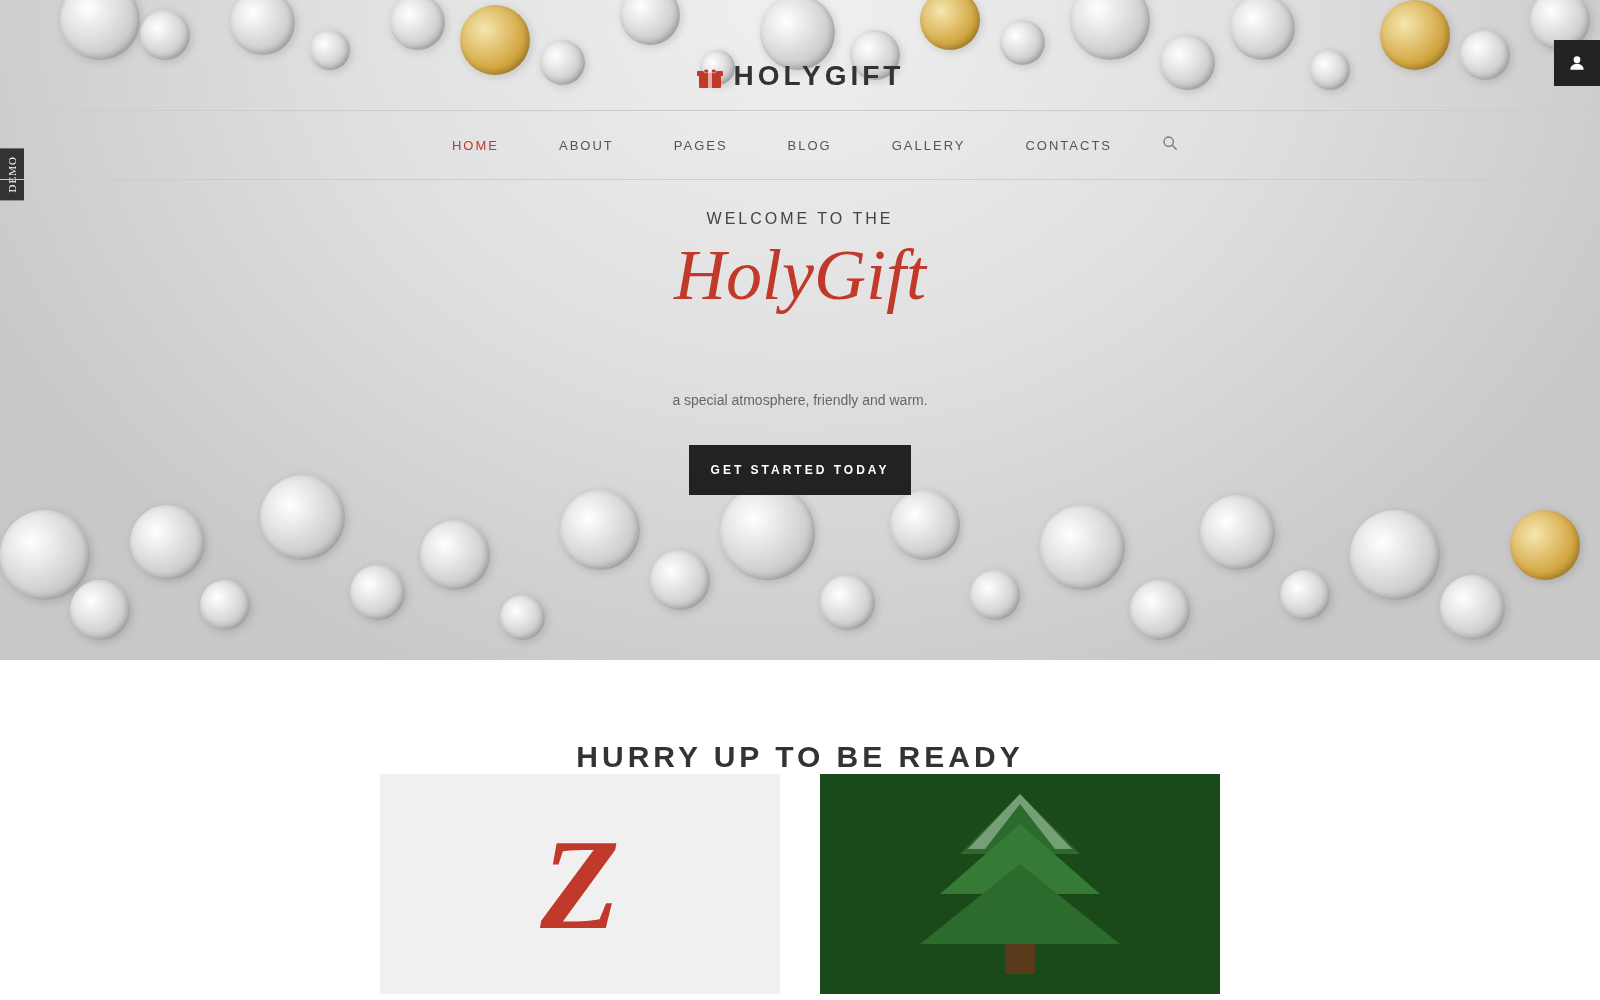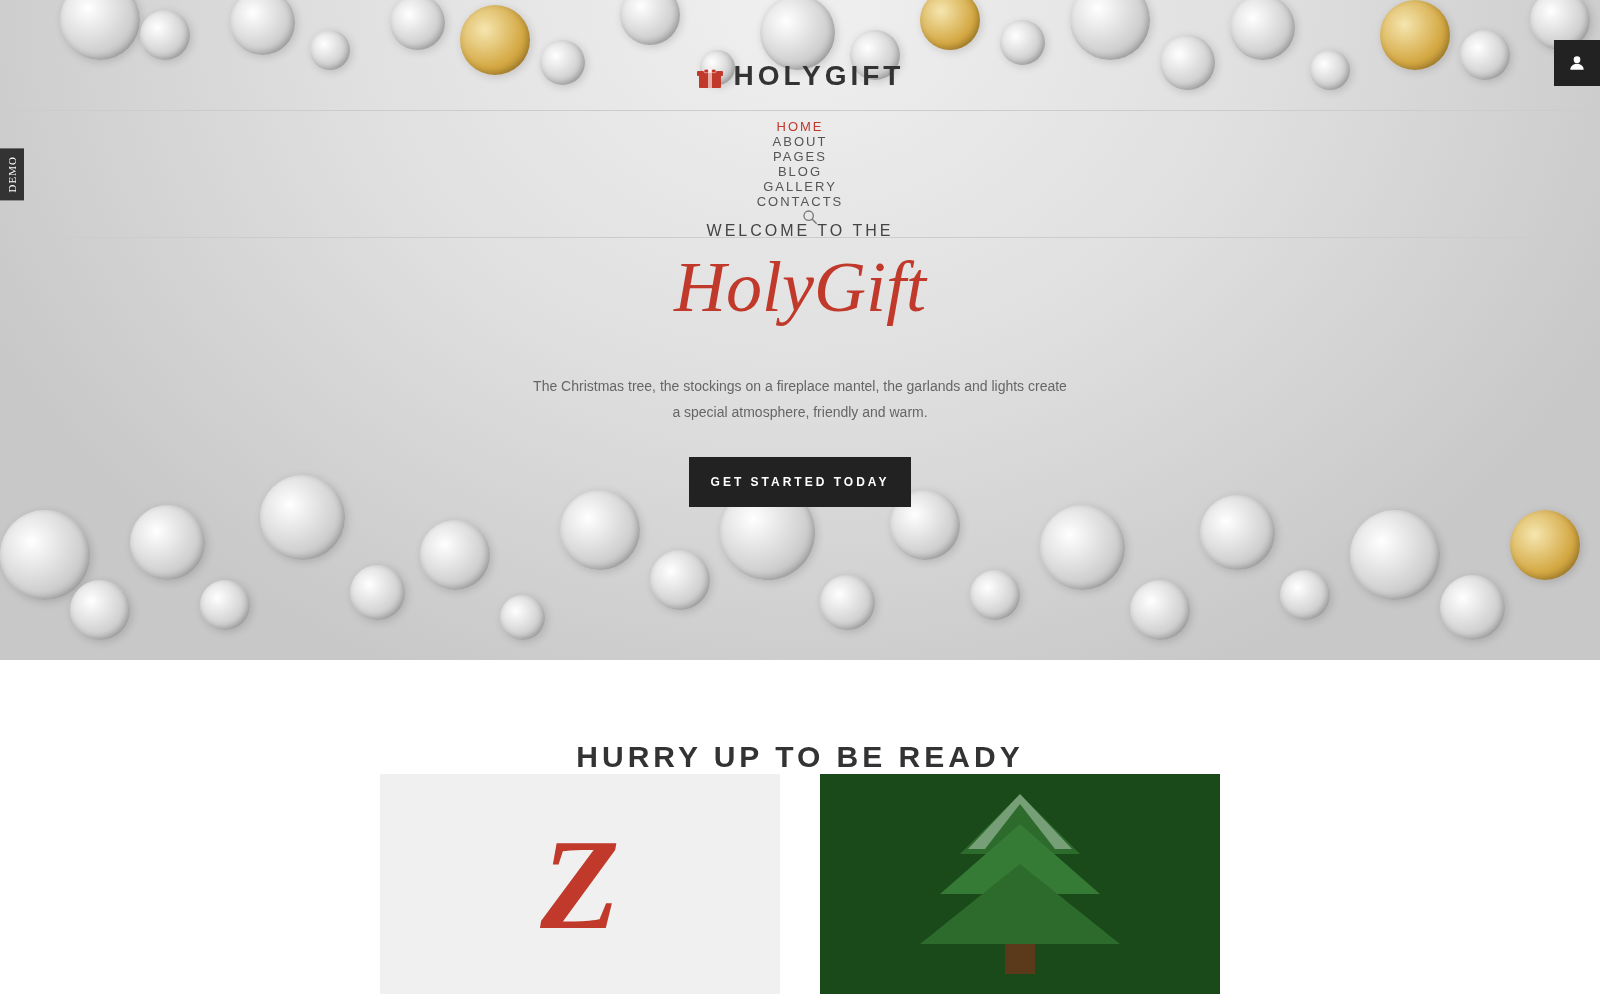--- a/index.html
+++ b/index.html
@@ -116,24 +116,23 @@
       letter-spacing: 4px;
       color: #333;
     }
 
     .nav {
       display: flex;
       align-items: center;
       gap: 0;
       border-top: 1px solid #ccc;
       border-bottom: 1px solid #ccc;
-      padding: 8px 40px;
+      padding: 24px 40px;
       width: 100%;
       justify-content: center;
-      flex-direction: column;
     }
 
     .nav-item {
       padding: 0 30px;
       font-family: 'Arial', sans-serif;
       font-size: 13px;
       letter-spacing: 2px;
       color: #555;
       cursor: pointer;
       text-transform: uppercase;
@@ -146,21 +145,21 @@
     .nav-search {
       margin-left: 20px;
       cursor: pointer;
       color: #777;
       font-size: 16px;
     }
 
     
     .hero-content {
       position: absolute;
-      top: 222px;
+      top: 210px;
       left: 50%;
       transform: translateX(-50%);
       text-align: center;
       z-index: 15;
       width: 700px;
     }
 
     .welcome-text {
       font-family: 'Arial', sans-serif;
       font-size: 16px;
@@ -328,21 +327,21 @@
         </svg>
       </span>
     </nav>
   </div>
 
   <div class="hero-content">
     <div class="welcome-text">WELCOME TO THE</div>
     <div class="brand-script">HolyGift</div>
     <div class="hero-description">
       <br>
-      <span>The Christmas tree, the stockings on a fireplace mantel, the garlands and lights create</span><br>
+      <br>
       <span>a special atmosphere, friendly and warm.</span>
     </div>
     <button class="cta-button">GET STARTED TODAY</button>
   </div>
 
   <div class="ornaments-bottom">
     <div class="ornament" style="width:90px;height:90px;bottom:60px;left:0px;"></div>
     <div class="ornament" style="width:60px;height:60px;bottom:20px;left:70px;"></div>
     <div class="ornament" style="width:75px;height:75px;bottom:80px;left:130px;"></div>
     <div class="ornament" style="width:50px;height:50px;bottom:30px;left:200px;"></div>

